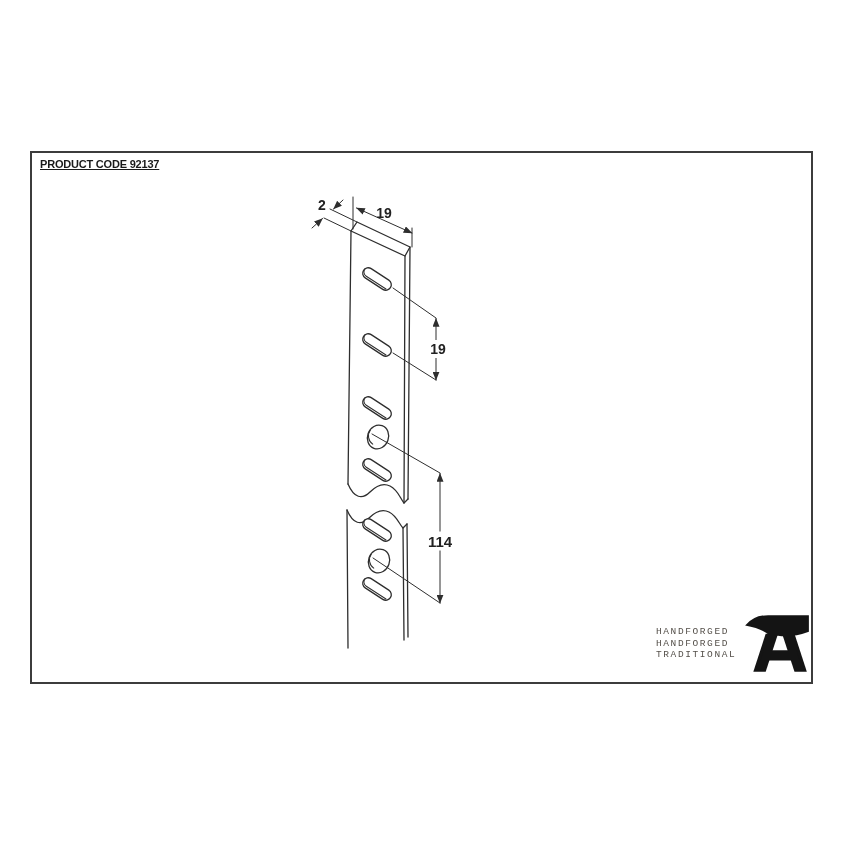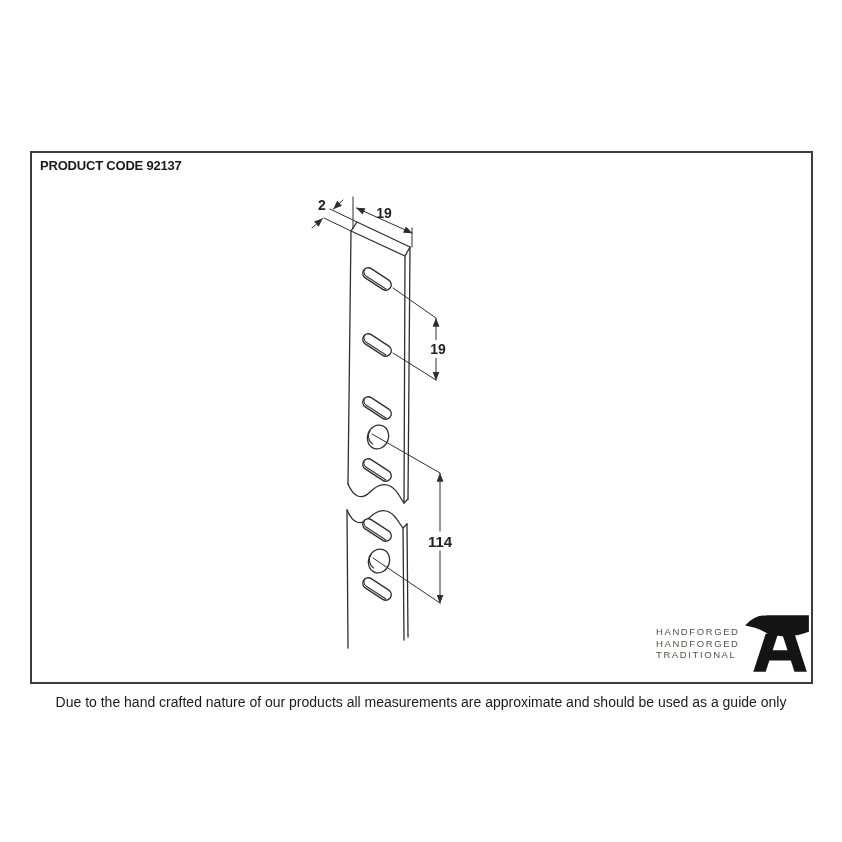--- a/index.html
+++ b/index.html
@@ -5,32 +5,32 @@
   html,body{margin:0;padding:0;background:#fff;}
   .page{
     position:relative;width:842px;height:842px;background:#ffffff;
     font-family:"Liberation Sans",sans-serif;overflow:hidden;
   }
   .frame{
     position:absolute;left:30px;top:151px;width:779px;height:529px;
     border:2px solid #3c3c3c;background:#fff;
   }
   .product-code{
-    position:absolute;left:40px;top:158px;font-size:13px;font-weight:600;
-    letter-spacing:-0.2px;color:#1a1a1a;white-space:nowrap;
+    position:absolute;left:40px;top:158px;font-size:11px;font-weight:600;
+    letter-spacing:-0.2px;color:#1a1a1a;white-space:nowrap;text-decoration:underline;
   }
   .drawing-svg{position:absolute;left:290px;top:190px;}
   .dim-label{
     position:absolute;transform:translate(-50%,-50%);
     font-size:14px;font-weight:700;color:#222;white-space:nowrap;line-height:1;
   }
   .dim-label.on-line{background:#fff;padding:2px 3px;}
   .logo-text{
     position:absolute;left:656px;top:626px;width:86px;
-    font-family:Liberation Sans, sans-serif;font-size:9.5px;line-height:11.6px;
+    font-family:Liberation Mono, monospace;font-size:9.5px;line-height:11.6px;
     letter-spacing:1.6px;color:#55504a;white-space:nowrap;
   }
   .anvil{position:absolute;left:741px;top:610px;}
   .footer-note{
     position:absolute;left:0;top:694px;width:842px;text-align:center;
     font-size:14px;color:#1a1a1a;
   }
 </style>
 </head>
 <body>
@@ -139,15 +139,14 @@
 
   <svg class="anvil" width="72" height="66" viewBox="0 0 70 64">
     <g fill="#141414" stroke="none">
       <path d="M4,15 Q13,4 29,5 L66,5 L66,21 Q50,27 36,25 L28,25 Q21,18 4,15 Z"></path>
       <path d="M24,23 L36,23 L24,60 L12,60 Z"></path>
       <path d="M40,23 L52,23 L64,60 L52,60 Z"></path>
       <path d="M22,39 L54,39 L57,49 L19,49 Z"></path>
     </g>
   </svg>
 
-  <div class="footer-note">Due to the hand crafted nature of our products all measurements are approximate and should be used as a guide only</div>
 
 </div>
 
 </body></html>

